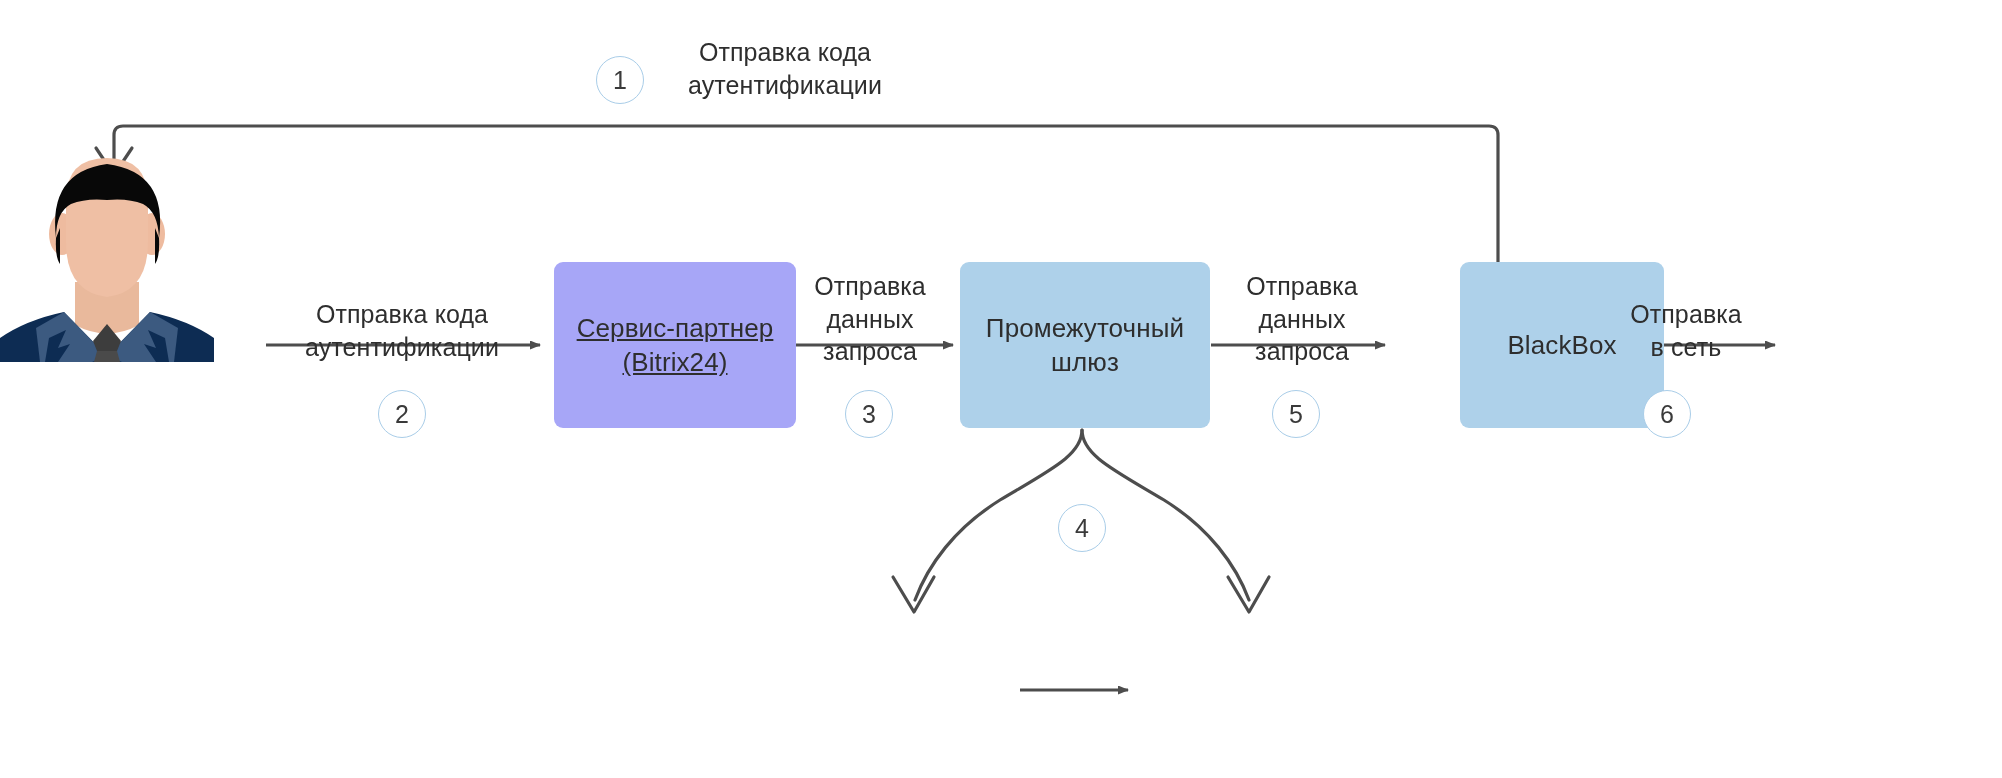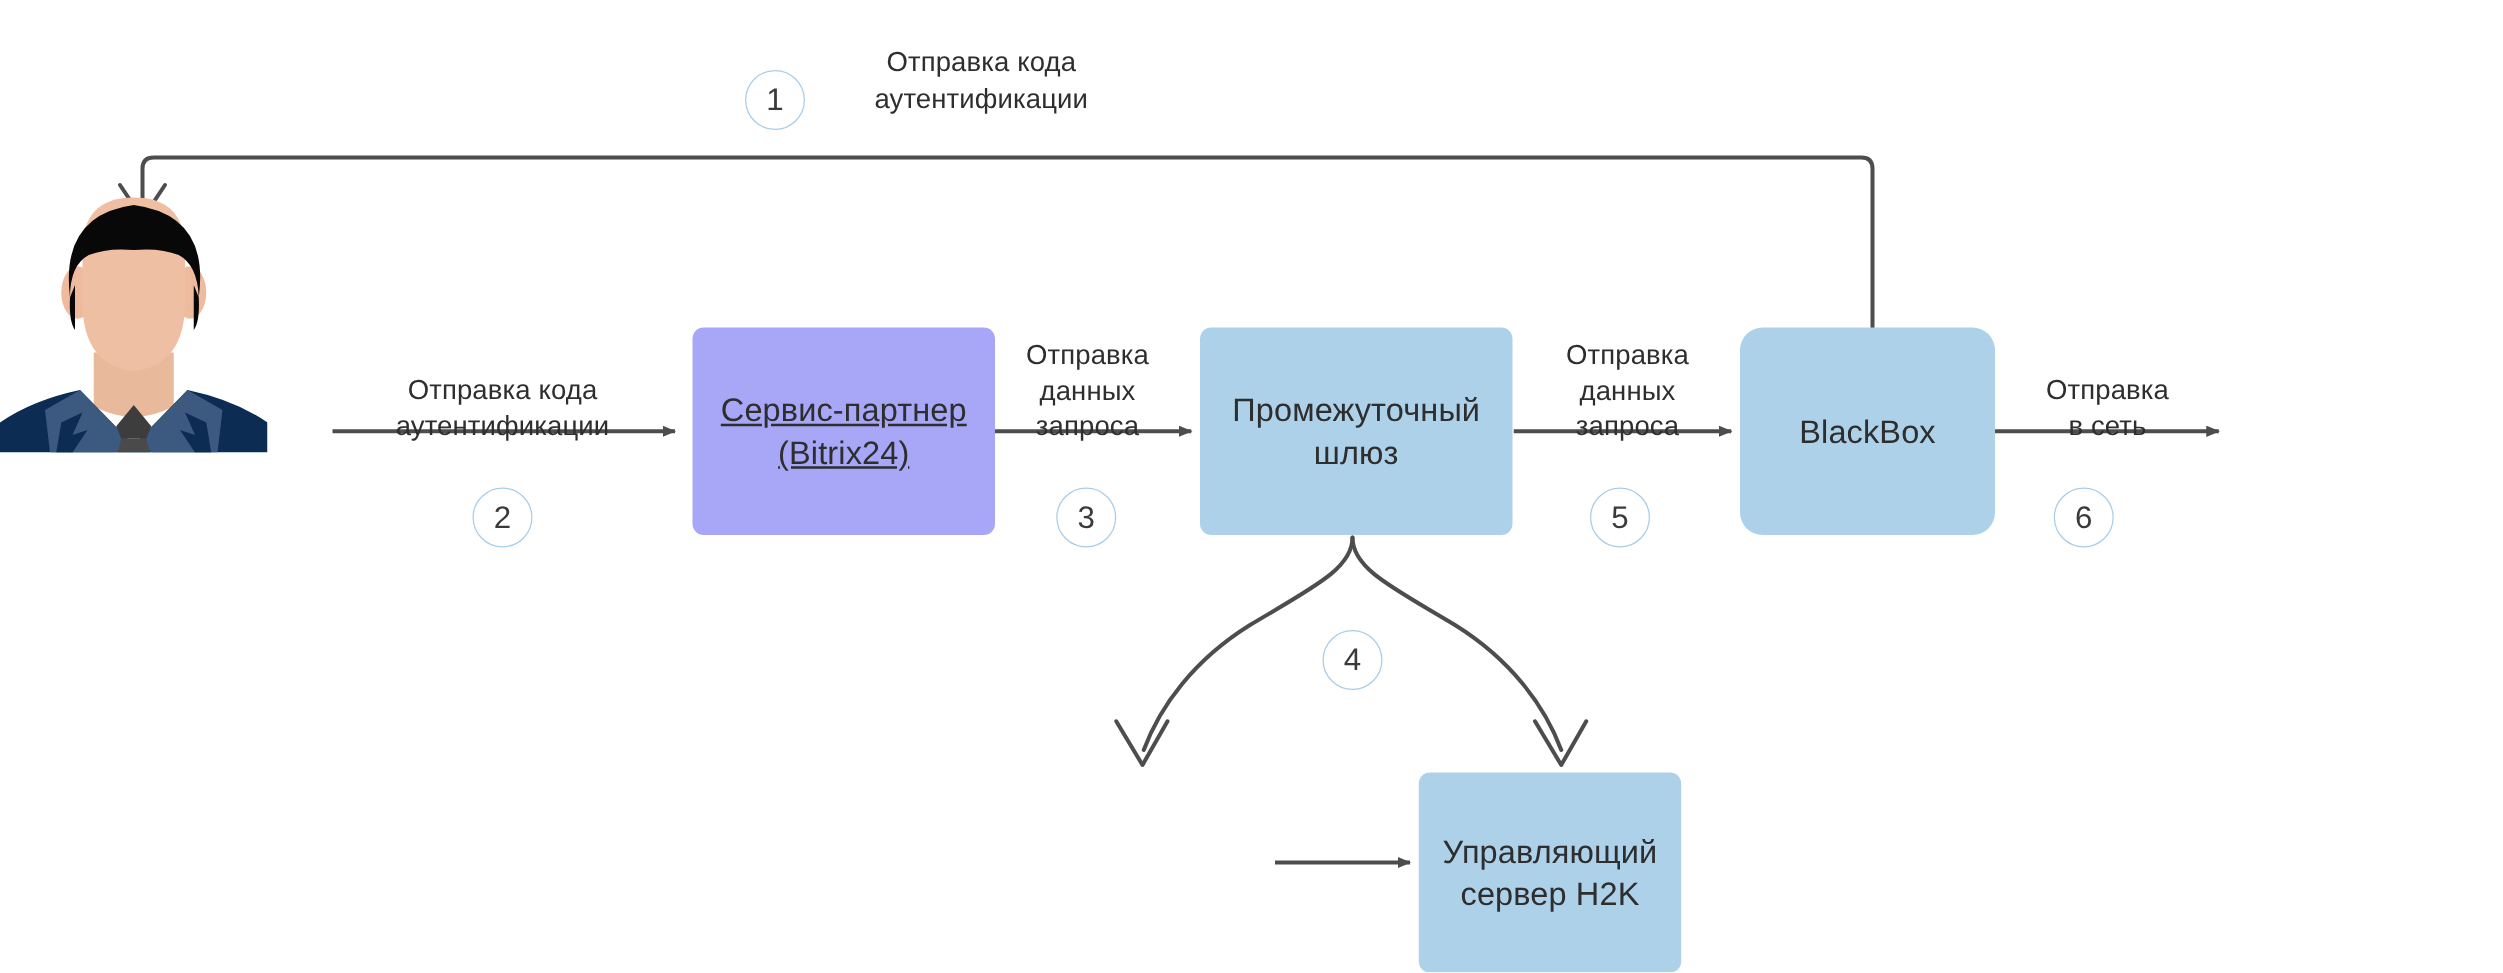--- a/index.html
+++ b/index.html
@@ -42,21 +42,21 @@
     box-sizing: border-box;
     padding: 4px 8px;
     white-space: pre-line;
   }
   .node.purple { background: #a7a6f7; }
   .node.blue   { background: #aed1ea; }
 
   
   .edge-label {
     position: absolute;
-    font-size: 22px;
+    font-size: 25px;
     color: #2e2e2e;
     text-align: center;
     line-height: 1.3;
     white-space: pre-line;
     letter-spacing: 0.1px;
   }
 
   
   .badge {
     position: absolute;
@@ -161,26 +161,24 @@
       <path d="M97,209 L117,209 L120,220 L94,220 Z" fill="#4a4a4a"></path>
     </svg>
   </div>
 
   <div class="node purple" style="left:554px; top:262px; width:242px; height:166px;text-decoration:underline;">Сервис-партнер
 (Bitrix24)</div>
 
   <div class="node blue" style="left:960px; top:262px; width:250px; height:166px;">Промежуточный
 шлюз</div>
 
-  <div class="node blue" style="left:1392px; top:262px; width:204px; height:166px;border-radius:18px;">BlackBox</div>
-
-
-
-  <div class="node blue" style="left:1135px; top:618px; width:210px; height:160px;">Управляющий
-сервер H2K</div>
+  <div class="node blue" style="left:1460px; top:262px; width:204px; height:166px;">BlackBox</div>
+
+
+
 
   <div class="edge-label" style="left:645px; top:36px; width:280px;">Отправка кода
 аутентификации</div>
 
   <div class="edge-label" style="left:272px; top:298px; width:260px;">Отправка кода
 аутентификации</div>
 
   <div class="edge-label" style="left:790px; top:270px; width:160px;">Отправка
 данных
 запроса</div>

